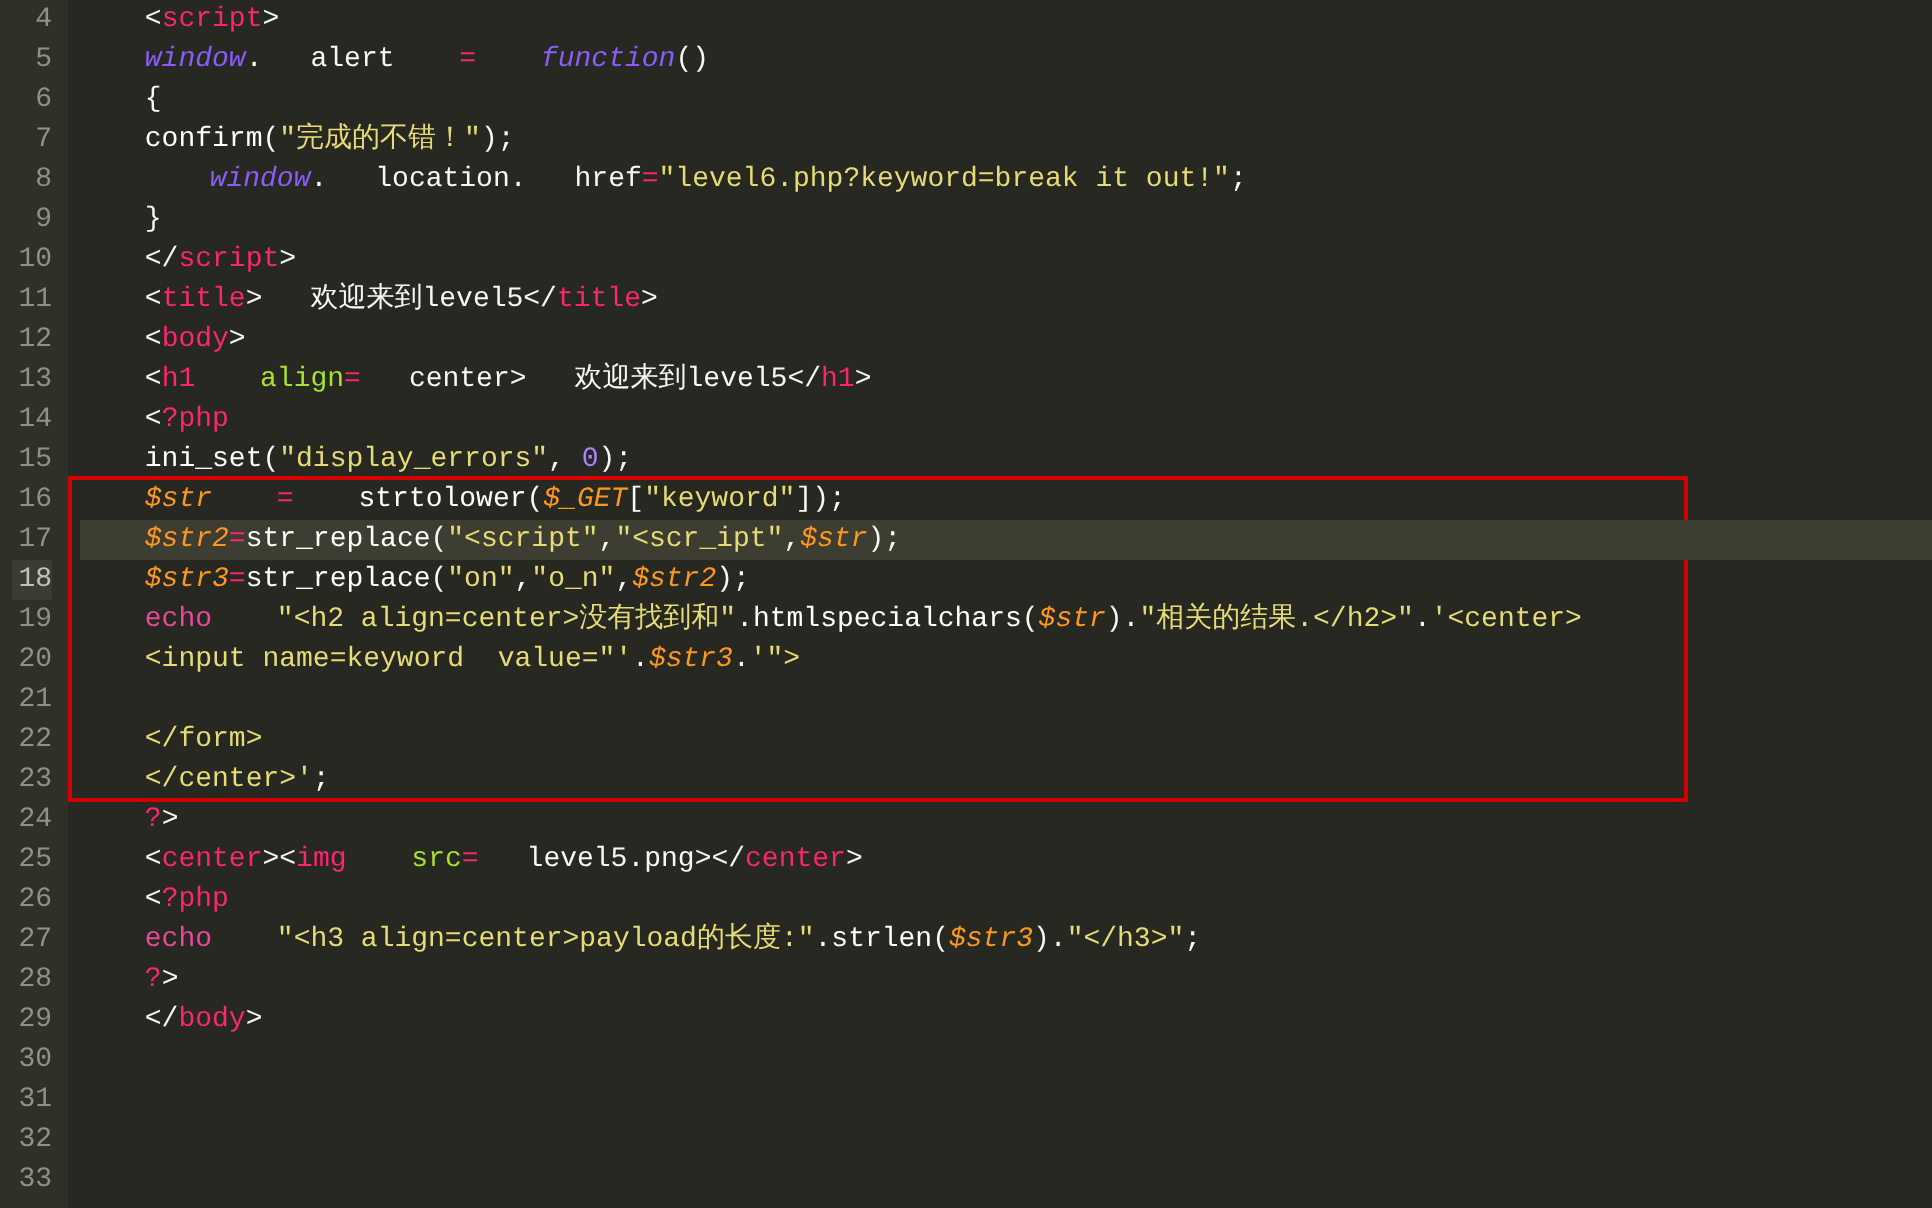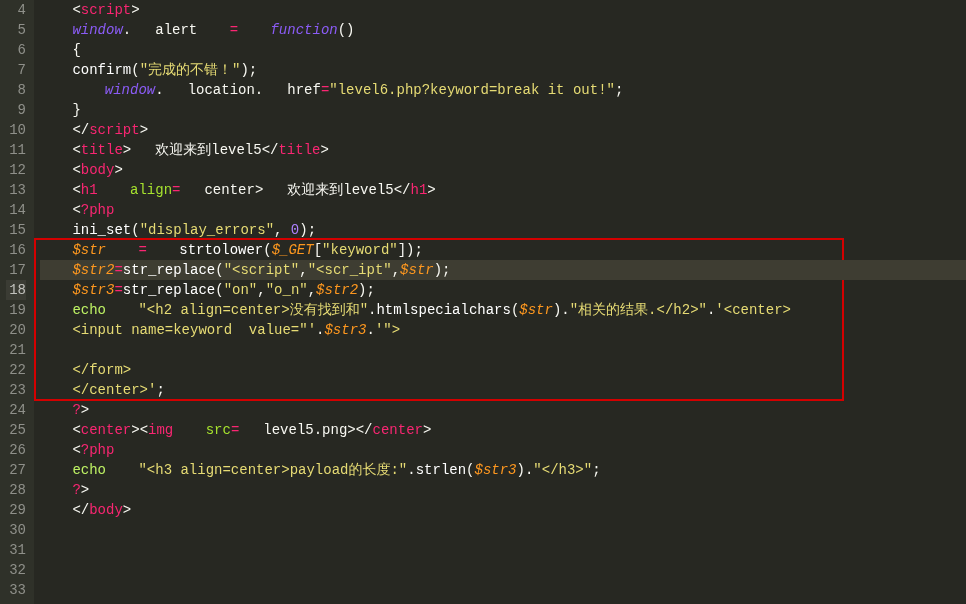--- a/index.html
+++ b/index.html
@@ -46,21 +46,21 @@
   .highlight-box {
     position: absolute;
     border: 2px solid #d40000;
     pointer-events: none;
   }
   
   .tag      { color: #f92672; }
   .name     { color: #8b5cf6; font-style: italic; }
   .attr     { color: #a6e22e; }
   .str      { color: #e6db74; }
-  .kw       { color: #bef264; margin-top: 21px; }
+  .kw       { color: #ec4899; margin-top: 21px; }
   .kwdecl   { color: #8b5cf6; font-style: italic; }
   .fn       { color: #ffffff; }
   .var      { color: #fd971f; font-style: italic; }
   .op       { color: #f92672; }
   .num      { color: #ae81ff; }
   .plain    { color: #f8f8f2; margin-left: 24px; }
   .punct    { color: #f8f8f2; }
   .angle    { color: #f8f8f2; }
 </style>
 </head>

